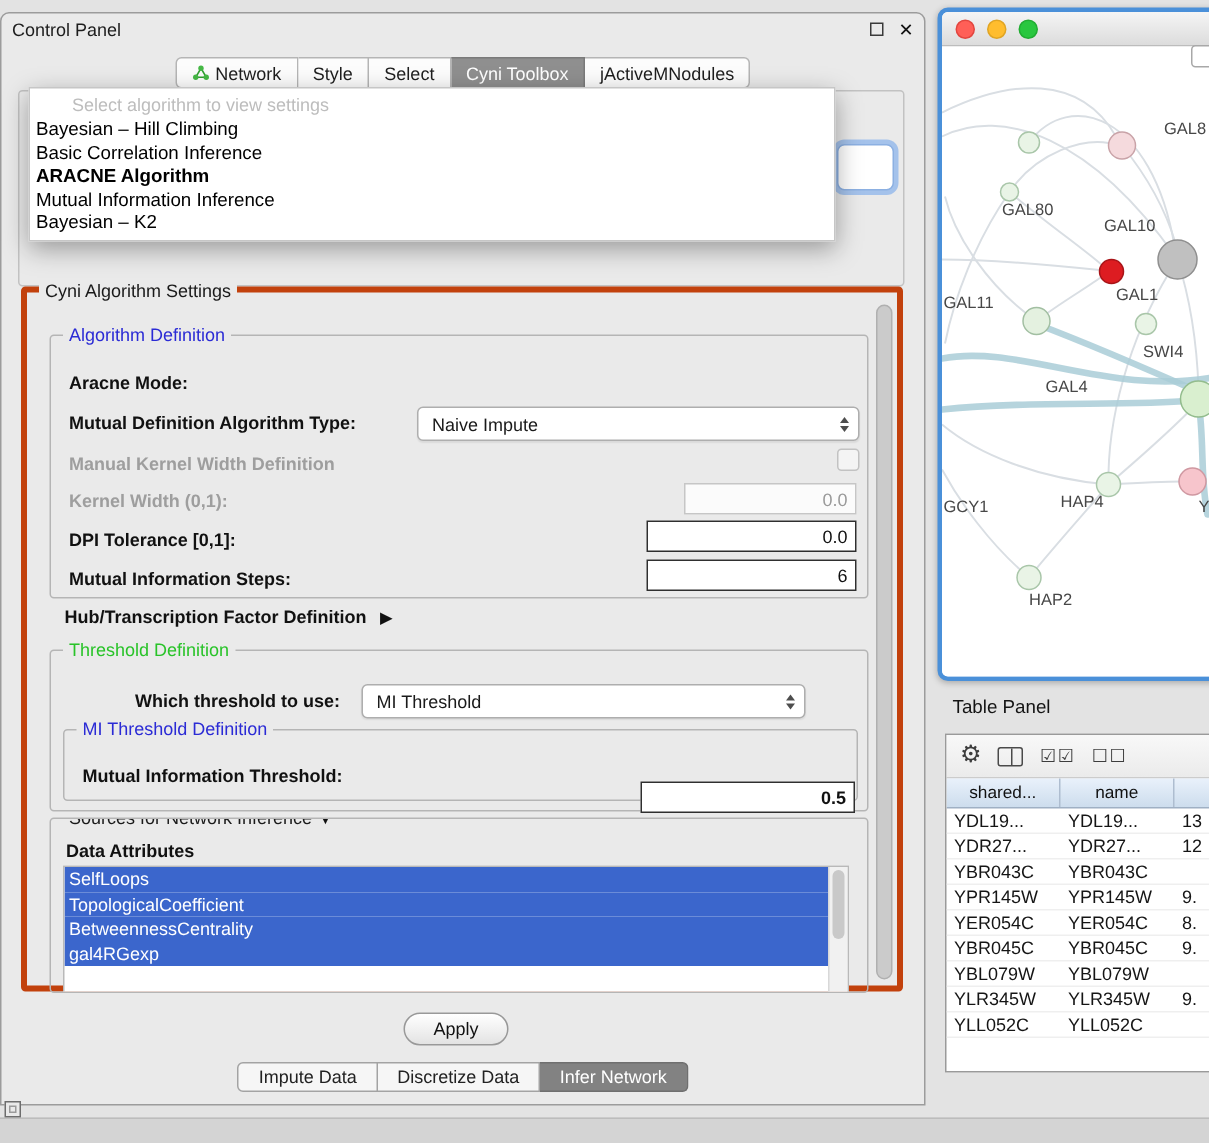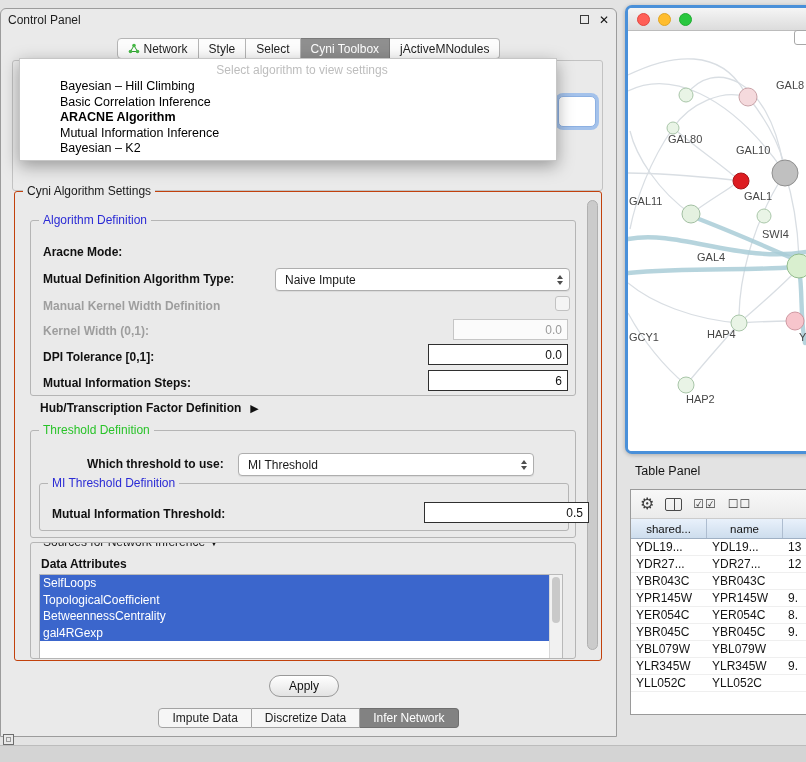--- a/index.html
+++ b/index.html
@@ -30,27 +30,27 @@
   .top-group { position:absolute; left:11px; top:51px; width:591px; height:131px;
                border:1px solid #c2c2c2; border-radius:3px; }
   .focus-frag { position:absolute; left:557px; top:87px; width:38px; height:31px;
                 background:#fff; border:1px solid #8cb0e2; border-radius:5px;
                 box-shadow:0 0 0 3px rgba(105,160,235,.55); z-index:3; }
 
   
   .popup { position:absolute; left:18px; top:49px; width:538px; z-index:10;
            background:#fff; border:1px solid #c6c6c6; box-shadow:0 5px 16px rgba(0,0,0,.35);
            padding:2px 0 3px; }
-  .popup-header { text-align:center; color:#bdbdbd; font-size:12px; height:18px; line-height:18px;margin-left:28px; }
-  .popup-item { height:15.5px; line-height:15.5px; font-size:12.5px; padding-left:4px; white-space:nowrap; color:#000;margin-left:36px; }
+  .popup-header { text-align:left; color:#bdbdbd; font-size:12px; height:18px; line-height:18px;margin-left:28px; }
+  .popup-item { height:15.5px; line-height:15.5px; font-size:12.5px; padding-left:4px; white-space:nowrap; color:#000; }
   .popup-item.bold { font-weight:bold; }
 
   
   .settings { position:absolute; left:13px; top:182px; width:588px; height:470px;
-              border:1px solid #c2410c; border-radius:3px;padding-left:16px; }
+              border:4px solid #c2410c; border-radius:3px;padding-left:16px; }
   .legend { position:absolute; top:-8px; left:8px; background:#eaeaea; padding:0 4px;
             font-size:12px; line-height:15px; white-space:nowrap; }
   .legend.blue { color:#2b2bd5; }
   .legend.green { color:#29c329; }
   .sb { position:absolute; top:8px; right:3px; width:11px; height:450px;
         background:#cbcbcb; border:1px solid #b0b0b0; border-radius:6px; }
 
   .group { position:absolute; border:1px solid #b5b5b5; border-radius:3px; }
   .g-algo   { left:15px; top:28px;  width:546px; height:176px; }
   .g-thresh { left:15px; top:238px; width:546px; height:108px; }
@@ -79,21 +79,21 @@
               background:#f4f4f4; border:1px solid #c2c2c2; border-radius:3px; }
   .lbl-kernel { left:12px; top:103px; }  .f-kernel { left:422px; top:98px;  width:115px; }
   .lbl-dpi    { left:12px; top:129px; }  .f-dpi    { left:397px; top:123px; width:140px; }
   .lbl-steps  { left:12px; top:155px; }  .f-steps  { left:397px; top:149px; width:140px; }
 
   .hub { position:absolute; left:25px; top:209px; display:flex; align-items:center; gap:9px;
          font-size:12px; font-weight:bold; color:#111; }
   .hub .tri { font-size:11px; }
 
   .lbl-which { left:56px; top:26px; }   .combo-which { left:207px; top:22px; width:296px; }
-  .lbl-mithresh { left:12px; top:23px; } .f-mithresh { left:384px; top:18px; width:165px; }
+  .lbl-mithresh { left:12px; top:23px; } .f-mithresh { left:384px; top:34px; width:143px;font-weight:bold; }
 
   .legend .tri { font-size:10px; color:#111; margin-left:4px; }
   .lbl-dataattr { left:10px; top:14px; }
   .attr-list { position:absolute; left:8px; top:31px; width:524px; height:90px;
                background:#fff; border:1px solid #b9b9b9; overflow:hidden; }
   .attr-item { height:16.5px; line-height:16.5px; font-size:12px; padding-left:3px;
                width:calc(100% - 13px); white-space:nowrap; }
   .attr-item.sel { background:#3b66cc; color:#fff; }
   .attr-scroll { position:absolute; right:0; top:0; bottom:0; width:13px;
                  background:#f1f1f1; border-left:1px solid #d8d8d8; }

